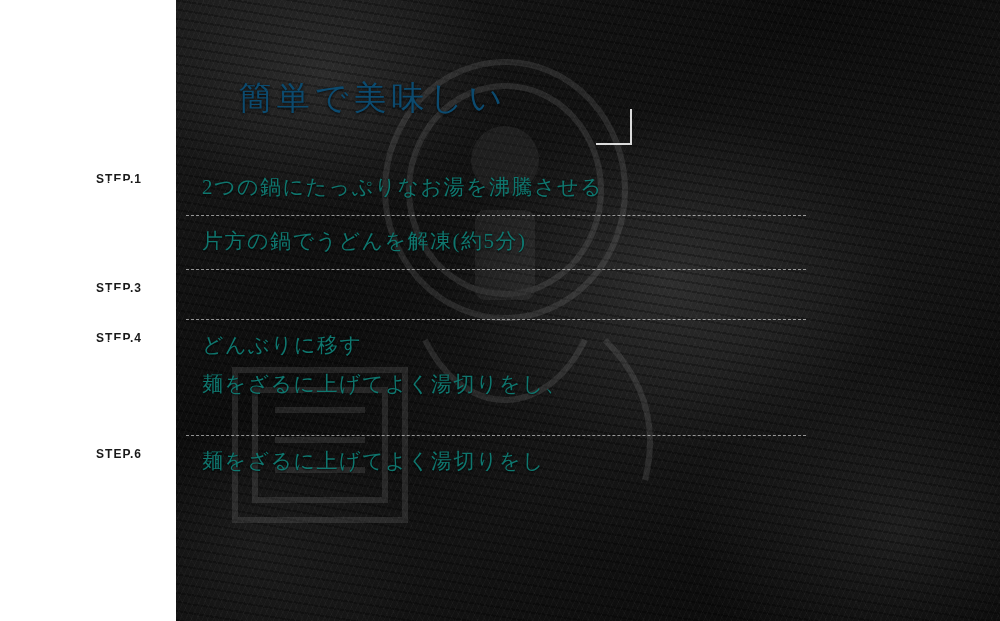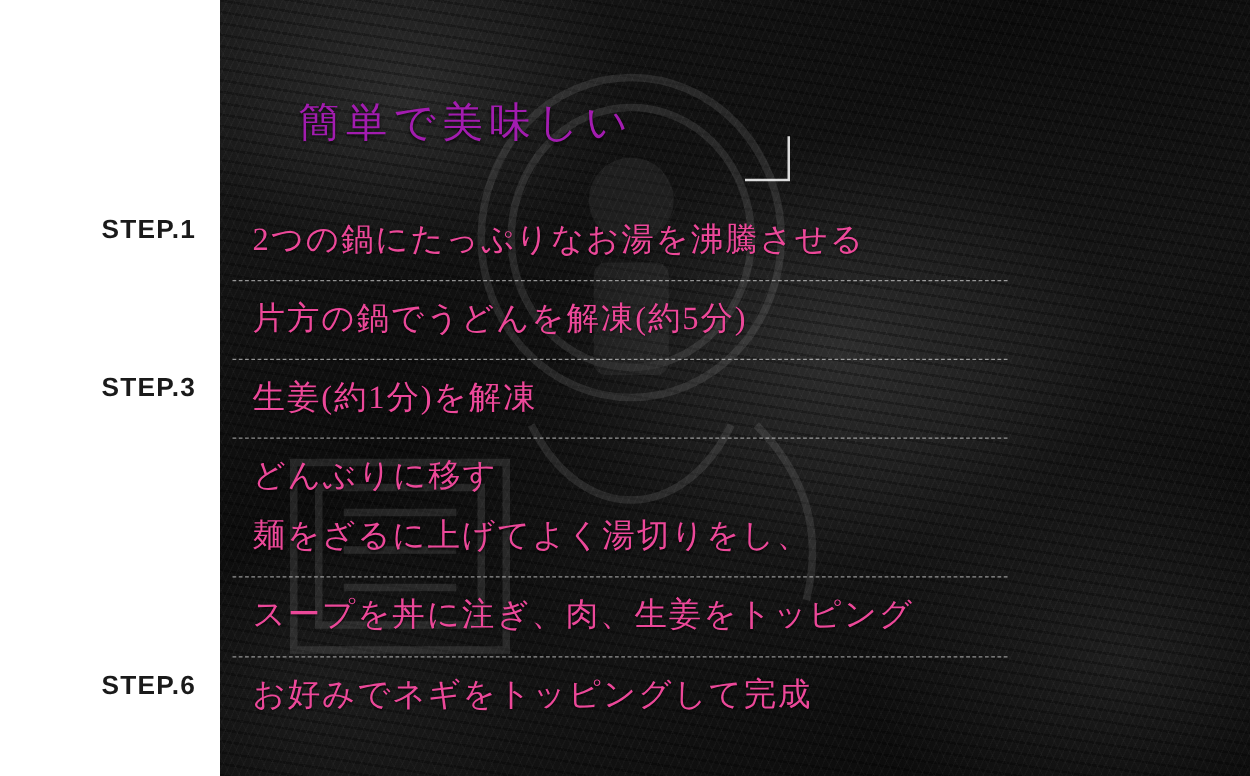--- a/index.html
+++ b/index.html
@@ -86,21 +86,21 @@
     left: 0; top: 8px;
     border-right: none;
     border-bottom: none;
   }
   .bracket.br {
     right: 0; bottom: 0px;
     border-left: none;
     border-top: none;
   }
   .title-line {
-    color: #a21caf;
+    color: #0c4a6e;
     font-family: "Liberation Serif", "DejaVu Serif", serif;
     font-size: 33px;
     letter-spacing: 5px;
     text-align: center;
     white-space: nowrap;
     text-shadow: 0 1px 3px rgba(0,0,0,0.8);
   }
   .title-line.l1 { position: absolute; left: 46px; top: 46px; width: 430px; }
   .title-line.l2 { position: absolute; left: 46px; top: 94px; width: 430px; }
 
@@ -122,21 +122,21 @@
     position: relative;
     padding-top: 6px;
   }
   .badge {
     display: block;
     width: 106px;
     background: #ffffff;
     color: #1a1a1a;
     font-family: "Liberation Sans", sans-serif;
     font-weight: bold;
-    font-size: 21px;
+    font-size: 12px;
     letter-spacing: 1px;
     text-align: center;
     padding: 6px 0 6px 0;
     box-sizing: border-box;
   }
   .arrow {
     width: 0;
     height: 0;
     border-left: 11px solid transparent;
     border-right: 11px solid transparent;
@@ -145,23 +145,23 @@
   }
   .text-col {
     flex: 1 1 auto;
     padding-left: 16px;
     border-top: 1px dashed rgba(255,255,255,0.55);
     padding-top: 6px;
     padding-bottom: 8px;
   }
   .step-row.first .text-col { border-top: none; padding-top: 8px; }
   .step-text {
-    color: #ec4899;
+    color: #0f766e;
     font-family: "Liberation Serif", "DejaVu Serif", serif;
-    font-size: 26px;
+    font-size: 21px;
     letter-spacing: 1.5px;
     line-height: 1.85;
     white-space: nowrap;
     text-shadow: 0 1px 2px rgba(0,0,0,0.75);
   }
 </style>
 </head>
 <body>
 
 <div id="stage">
@@ -212,47 +212,44 @@
           <div class="step-text">片方の鍋でうどんを解凍(約5分)</div>
         </div>
       </div>
 
       <div class="step-row">
         <div class="badge-col">
           <span class="badge">STEP.3</span>
           <span class="arrow"></span>
         </div>
         <div class="text-col">
-          <div class="step-text">生姜(約1分)を解凍</div>
-        </div>
-      </div>
-
-      <div class="step-row">
-        <div class="badge-col">
+        </div>
+      </div>
+
+      <div class="step-row">
+        <div class="badge-col">
+          <span class="badge">STEP.4</span>
           <span class="arrow"></span>
         </div>
         <div class="text-col">
           <div class="step-text">どんぶりに移す</div>
           <div class="step-text">麺をざるに上げてよく湯切りをし、</div>
         </div>
       </div>
 
       <div class="step-row">
         <div class="badge-col">
           <span class="arrow"></span>
         </div>
-        <div class="text-col">
-          <div class="step-text">スープを丼に注ぎ、肉、生姜をトッピング</div>
-        </div>
       </div>
 
       <div class="step-row">
         <div class="badge-col">
           <span class="badge">STEP.6</span>
         </div>
         <div class="text-col">
-          <div class="step-text">お好みでネギをトッピングして完成</div>
+          <div class="step-text">麺をざるに上げてよく湯切りをし</div>
         </div>
       </div>
 
     </div>
   </div>
 </div>
 
 </body></html>

